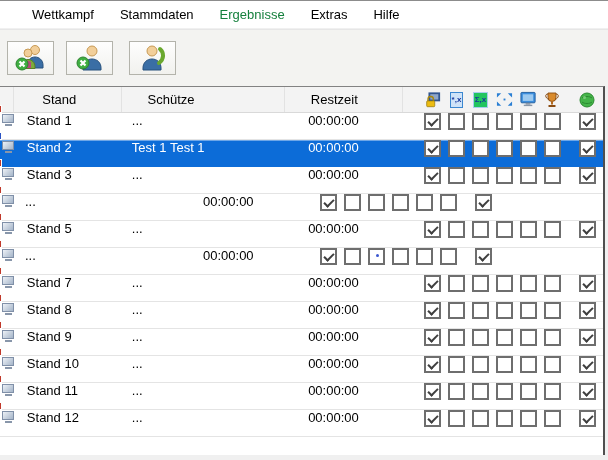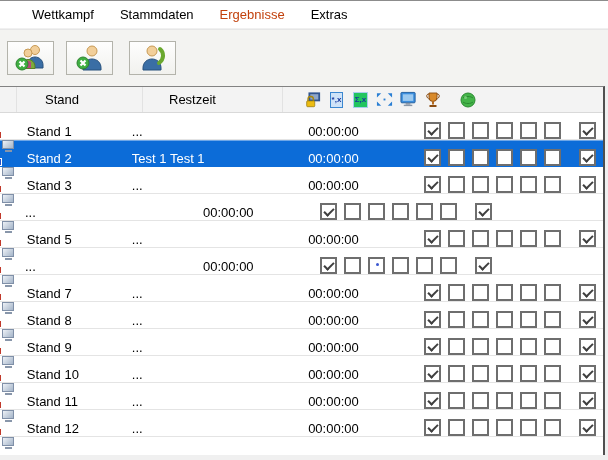--- a/index.html
+++ b/index.html
@@ -12,21 +12,21 @@
     color: #000;
     overflow: hidden;
   }
   
   .menubar {
     position:absolute; top:0; left:0; right:0; height:28px;
     background:#fff; border-top:1px solid #8c8c8c;
     display:flex; align-items:center; padding-left:19px;
   }
   .menu-item { padding:0 13px; line-height:26px; cursor:default; }
-  .menu-item.disabled { color:#c2410c; }
+  .menu-item.disabled { color:#15803d; }
   
   .toolbar {
     position:absolute; top:29px; left:0; right:0; height:57px;
     background:#f3f3f1; border-top:1px solid #e6e6e6;
     display:flex; align-items:center; gap:12px; padding-left:7px;
   }
   .tbtn {
     width:47px; height:34px;
     background:linear-gradient(#fefefe,#f1f1ee);
     border:1px solid #b3b3ab;
@@ -56,21 +56,21 @@
   .slot.gap { margin-left:11px; }
   
   .chip {
     font-size:8px; font-weight:bold; color:#16369c; line-height:1;
     padding:3px 1px; white-space:nowrap;
   }
   .chip-star  { background:#cfe3f8; border:1px solid #3c87d0; }
   .chip-sigma { background:#22c55e; border:1px solid #a8cdec; }
   
   .lv-row {
-    display:flex; height:27px; align-items:flex-end;
+    display:flex; height:27px; align-items:flex-start;
     border-bottom:1px solid #e4e4e4; background:#fff;
   }
   .lv-row.selected {
     background:#0c6cd8; color:#fff; border-bottom-color:#0c6cd8;
     box-shadow: inset 0 1px 0 #6ea7e8;
   }
   
   .cb {
     width:17px; height:17px; margin-right:7px; flex:none;
     border:2px solid #6e6e6e; background:#fff; position:relative;
@@ -98,20 +98,21 @@
   .bottom-strip { position:absolute; left:0; bottom:0; width:608px; height:5px; background:#f0f0f0; }
 </style>
 </head>
 <body>
 
 <div class="menubar" id="menubar">
     <span class="menu-item">Wettkampf</span>
     <span class="menu-item">Stammdaten</span>
     <span class="menu-item disabled">Ergebnisse</span>
     <span class="menu-item">Extras</span>
+    <span class="menu-item">Hilfe</span>
   </div>
 
 <div class="toolbar">
   <div class="tbtn">
     <span>
       <svg width="32" height="28" viewBox="0 0 32 28">
         <circle cx="20" cy="7" r="4.5" fill="#f2cf9a" stroke="#c79a55"></circle>
         <path d="M12 22c0-5 4-8 8-8s8 3 8 8v3H12z" fill="#3a6ea5" stroke="#27517d"></path>
         <circle cx="13" cy="10" r="4" fill="#f2cf9a" stroke="#c79a55"></circle>
         <path d="M6 24c0-4.5 3-7.5 7-7.5s7 3 7 7.5v1.5H6z" fill="#7daa3c" stroke="#5b7f27"></path>
@@ -141,20 +142,23 @@
     </span>
   </div>
 </div>
 
 <div class="listview">
   <div class="lv-header">
     <div class="hcell col-icon"></div>
     <div class="hcell col-stand">
       <span>Stand</span>
     </div>
+    <div class="hcell col-schuetze">
+      <span>Schütze</span>
+    </div>
     <div class="hcell col-restzeit">
       <span>Restzeit</span>
     </div>
     <div class="hcell col-checks">
       <span class="slot">
         <svg width="19" height="18" viewBox="0 0 19 18">
           <rect x="5" y="0.5" width="13" height="10" fill="#31558f"></rect>
           <rect x="7" y="2.5" width="9" height="6" fill="#8fa6c8"></rect>
           <path d="M4.5 10.5V8a3 3 0 0 1 6 0v2.5" fill="none" stroke="#a8860a" stroke-width="1.6"></path>
           <rect x="3" y="10" width="9" height="6.5" rx="1" fill="#edbc11" stroke="#93750a" stroke-width="0.8"></rect>

